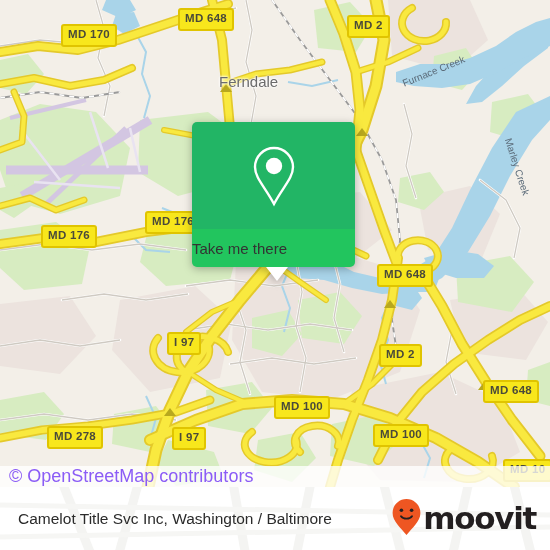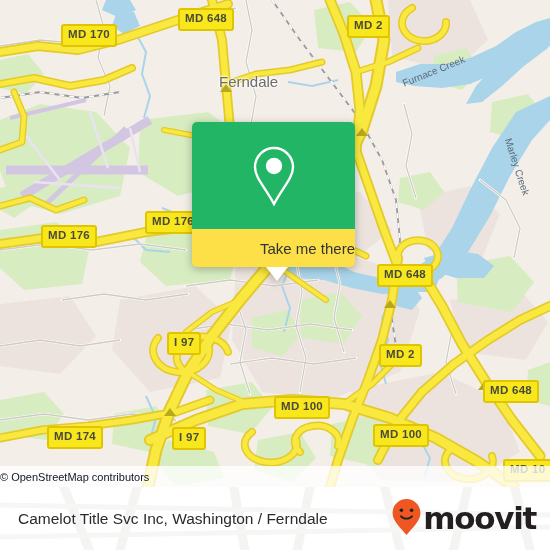--- a/index.html
+++ b/index.html
@@ -75,26 +75,26 @@
   #popup-head {
     background: #22b565;
     border-radius: 5px 5px 0 0;
     height: 107px;
     display: flex;
     align-items: center;
     justify-content: center;
   }
   #popup-foot {
     position: relative;
-    background: #fde047;
+    background: #22c55e;
     border-radius: 0 0 5px 5px;
     height: 38px;
     display: flex;
     align-items: center;
-    justify-content: flex-end;
+    justify-content: flex-start;
   }
   #popup-foot-label {
     color: #333333;
     font-size: 15px;
     font-family: "Liberation Sans", sans-serif;
   }
   #popup-tail {
     position: absolute;
     left: 74px;
     top: 38px;
@@ -108,22 +108,23 @@
   #attribution {
     position: absolute;
     left: 0; top: 466px;
     width: 550px; height: 21px;
     background: rgba(255,255,255,0.78);
     display: flex;
     align-items: center;
   }
   #attribution-text {
     font-family: "Liberation Sans", sans-serif;
-    font-size: 11px;
-    color: #0f172a;
+    font-size: 18px;
+    color: #8b5cf6;
+    padding-left: 9px;
   }
 
   
   #footer {
     position: absolute;
     left: 0; top: 487px;
     width: 550px; height: 63px;
     background: #ffffff;
     overflow: hidden;
   }
@@ -402,21 +403,21 @@
     <div class="shield" style="left:347px; top:15px;">MD 2</div>
     <div class="shield" style="left:29px; top:24px;margin-left:32px;">MD 170</div>
     <div class="shield" style="left:145px; top:211px;">MD 176</div>
     <div class="shield" style="left:41px; top:225px;">MD 176</div>
     <div class="shield" style="left:377px; top:264px;">MD 648</div>
     <div class="shield" style="left:167px; top:332px;">I 97</div>
     <div class="shield" style="left:379px; top:344px;">MD 2</div>
     <div class="shield" style="left:483px; top:380px;">MD 648</div>
     <div class="shield" style="left:274px; top:396px;">MD 100</div>
     <div class="shield" style="left:373px; top:424px;">MD 100</div>
-    <div class="shield" style="left:47px; top:426px;">MD 174</div>
+    <div class="shield" style="left:47px; top:426px;">MD 278</div>
     <div class="shield" style="left:172px; top:427px;">I 97</div>
     <div class="shield" style="left:503px; top:459px;">MD 10</div>
 
     <div id="popup">
       <div id="popup-head">
         <span>
           <svg width="46" height="62" viewBox="0 0 46 62" aria-hidden="true">
             <path d="M23,3 C12.5,3 4,11.5 4,22 C4,33 14,42 23,59 C32,42 42,33 42,22 C42,11.5 33.5,3 23,3 Z" fill="none" stroke="#ffffff" stroke-width="2.4"></path>
             <circle cx="23" cy="21" r="8.2" fill="#ffffff"></circle>
           </svg>
@@ -444,21 +445,21 @@
         <path d="M382,-10 L402,70"></path>
         <path d="M470,-10 L452,70"></path>
         <path d="M512,-10 L532,70"></path>
       </g>
       <g stroke="#f6f6f4" fill="none" stroke-width="5">
         <path d="M0,18 L550,28"></path>
         <path d="M0,50 L550,40"></path>
       </g>
     </svg>
     <div id="footer-inner">
-      <div id="footer-title">Camelot Title Svc Inc, Washington / Ferndale</div>
+      <div id="footer-title">Camelot Title Svc Inc, Washington / Baltimore</div>
       <div id="brand">
         <span>
           <svg width="31" height="38" viewBox="0 0 31 38" aria-hidden="true">
             <path d="M15.5,1 C7.8,1 1.6,7.2 1.6,14.9 C1.6,23.6 10,29.6 15.5,37 C21,29.6 29.4,23.6 29.4,14.9 C29.4,7.2 23.2,1 15.5,1 Z" fill="#ee5622"></path>
             <circle cx="10.4" cy="12.3" r="1.8" fill="#231f20"></circle>
             <circle cx="20.6" cy="12.3" r="1.8" fill="#231f20"></circle>
             <path d="M10,18.2 C12.2,21.4 18.8,21.4 21,18.2" fill="none" stroke="#231f20" stroke-width="1.9" stroke-linecap="round"></path>
           </svg>
         </span>
         <span id="brand-wordmark">moovit</span>

